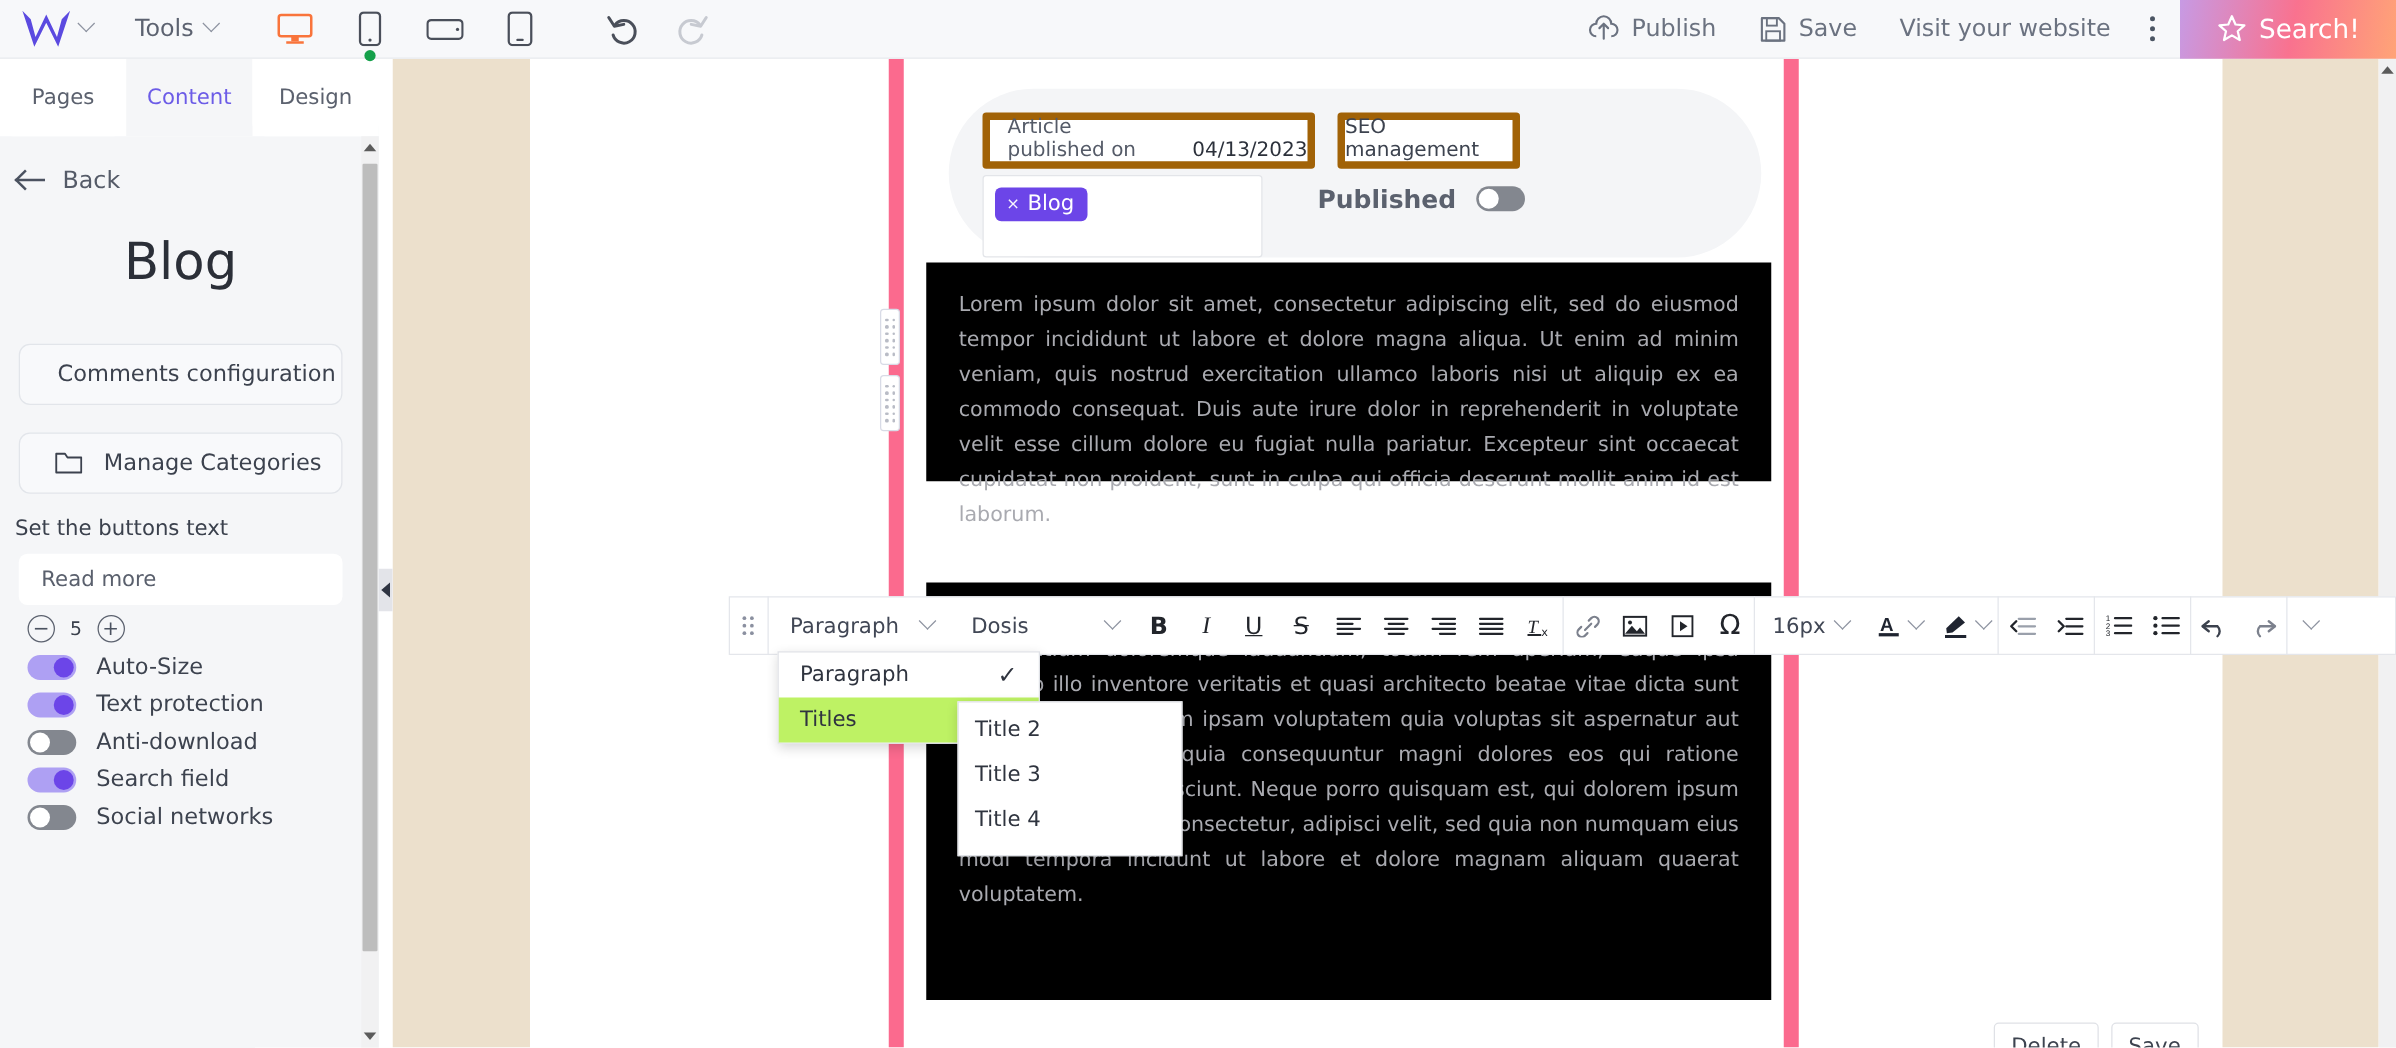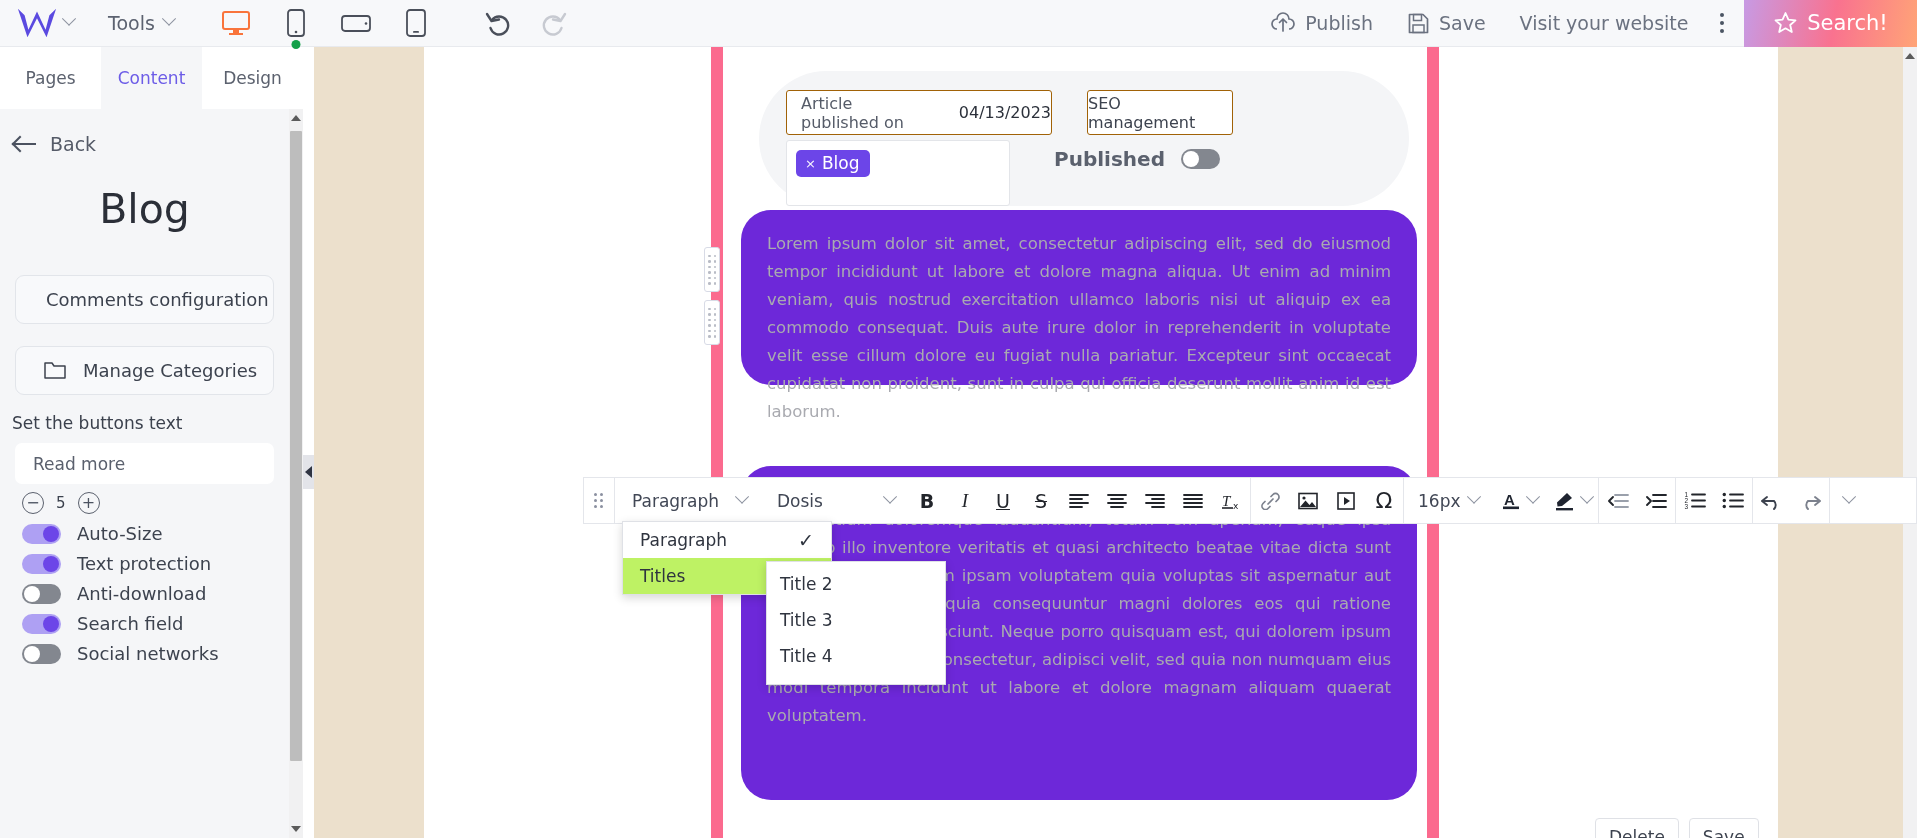--- a/index.html
+++ b/index.html
@@ -103,38 +103,38 @@
   #pink-r{left:1113px;}
   #page-scroll{position:absolute;left:1903px;top:47px;width:14px;height:791px;background:#f1f1f2;z-index:35;}
   #page-scroll .sb-up{height:18px;display:flex;align-items:center;justify-content:center;}
 
   
   #article-card{
     position:absolute;left:445px;top:24px;width:650px;height:135px;background:#f4f5f7;
     border-radius:68px;
   }
   .field-box{
-    position:absolute;background:#fff;border:1px solid #a16207;border-radius:3px;
-    display:flex;align-items:center;
+    position:absolute;background:#fff;border:6px solid #a16207;border-radius:3px;
+    display:flex;align-items:flex-end;
   }
   #date-field{left:27px;top:19px;width:266px;height:45px;}
   #date-label{padding-left:14px;font-size:16px;color:#555b68;}
   #date-value{padding-left:24px;font-size:16px;color:#2c313b;}
-  #seo-field{left:328px;top:19px;width:146px;height:45px;justify-content:center;
+  #seo-field{left:311px;top:19px;width:146px;height:45px;justify-content:center;
              font-size:16px;color:#3d434f;cursor:pointer;}
   #cat-field{left:27px;top:69px;width:224px;height:66px;background:#fff;border:1px solid #e3e5e9;
              border-radius:3px;position:absolute;padding:9px 0 0 9px;}
   .cat-chip{display:inline-flex;align-items:center;gap:6px;background:#6c45e8;color:#fff;
             font-size:17px;border-radius:5px;padding:3px 11px 4px 9px;cursor:pointer;}
   .cat-x{font-size:13px;opacity:.95;}
   #pub-row{position:absolute;left:295px;top:76px;display:flex;align-items:center;gap:16px;}
   #pub-label{font-size:20px;color:#5b616e;font-weight:600;}
 
   
-  .block{position:absolute;left:427px;background:#6d28d9;border-radius:30px;}
+  .block{position:absolute;left:427px;background:#000000;}
   #block1{top:163px;width:676px;height:175px;}
   #block2{top:419px;width:676px;height:334px;}
   .blocktext{
     padding:20px 26px;color:#a9aab0;font-size:16.5px;line-height:28px;text-align:justify;
   }
   #block2 .blocktext{padding-top:12px;}
   .sel{background:#1a73e8;color:#fff;padding:1px 2px;}
 
   
   #grip{position:absolute;left:390px;top:200px;width:16px;height:100px;z-index:12;}

